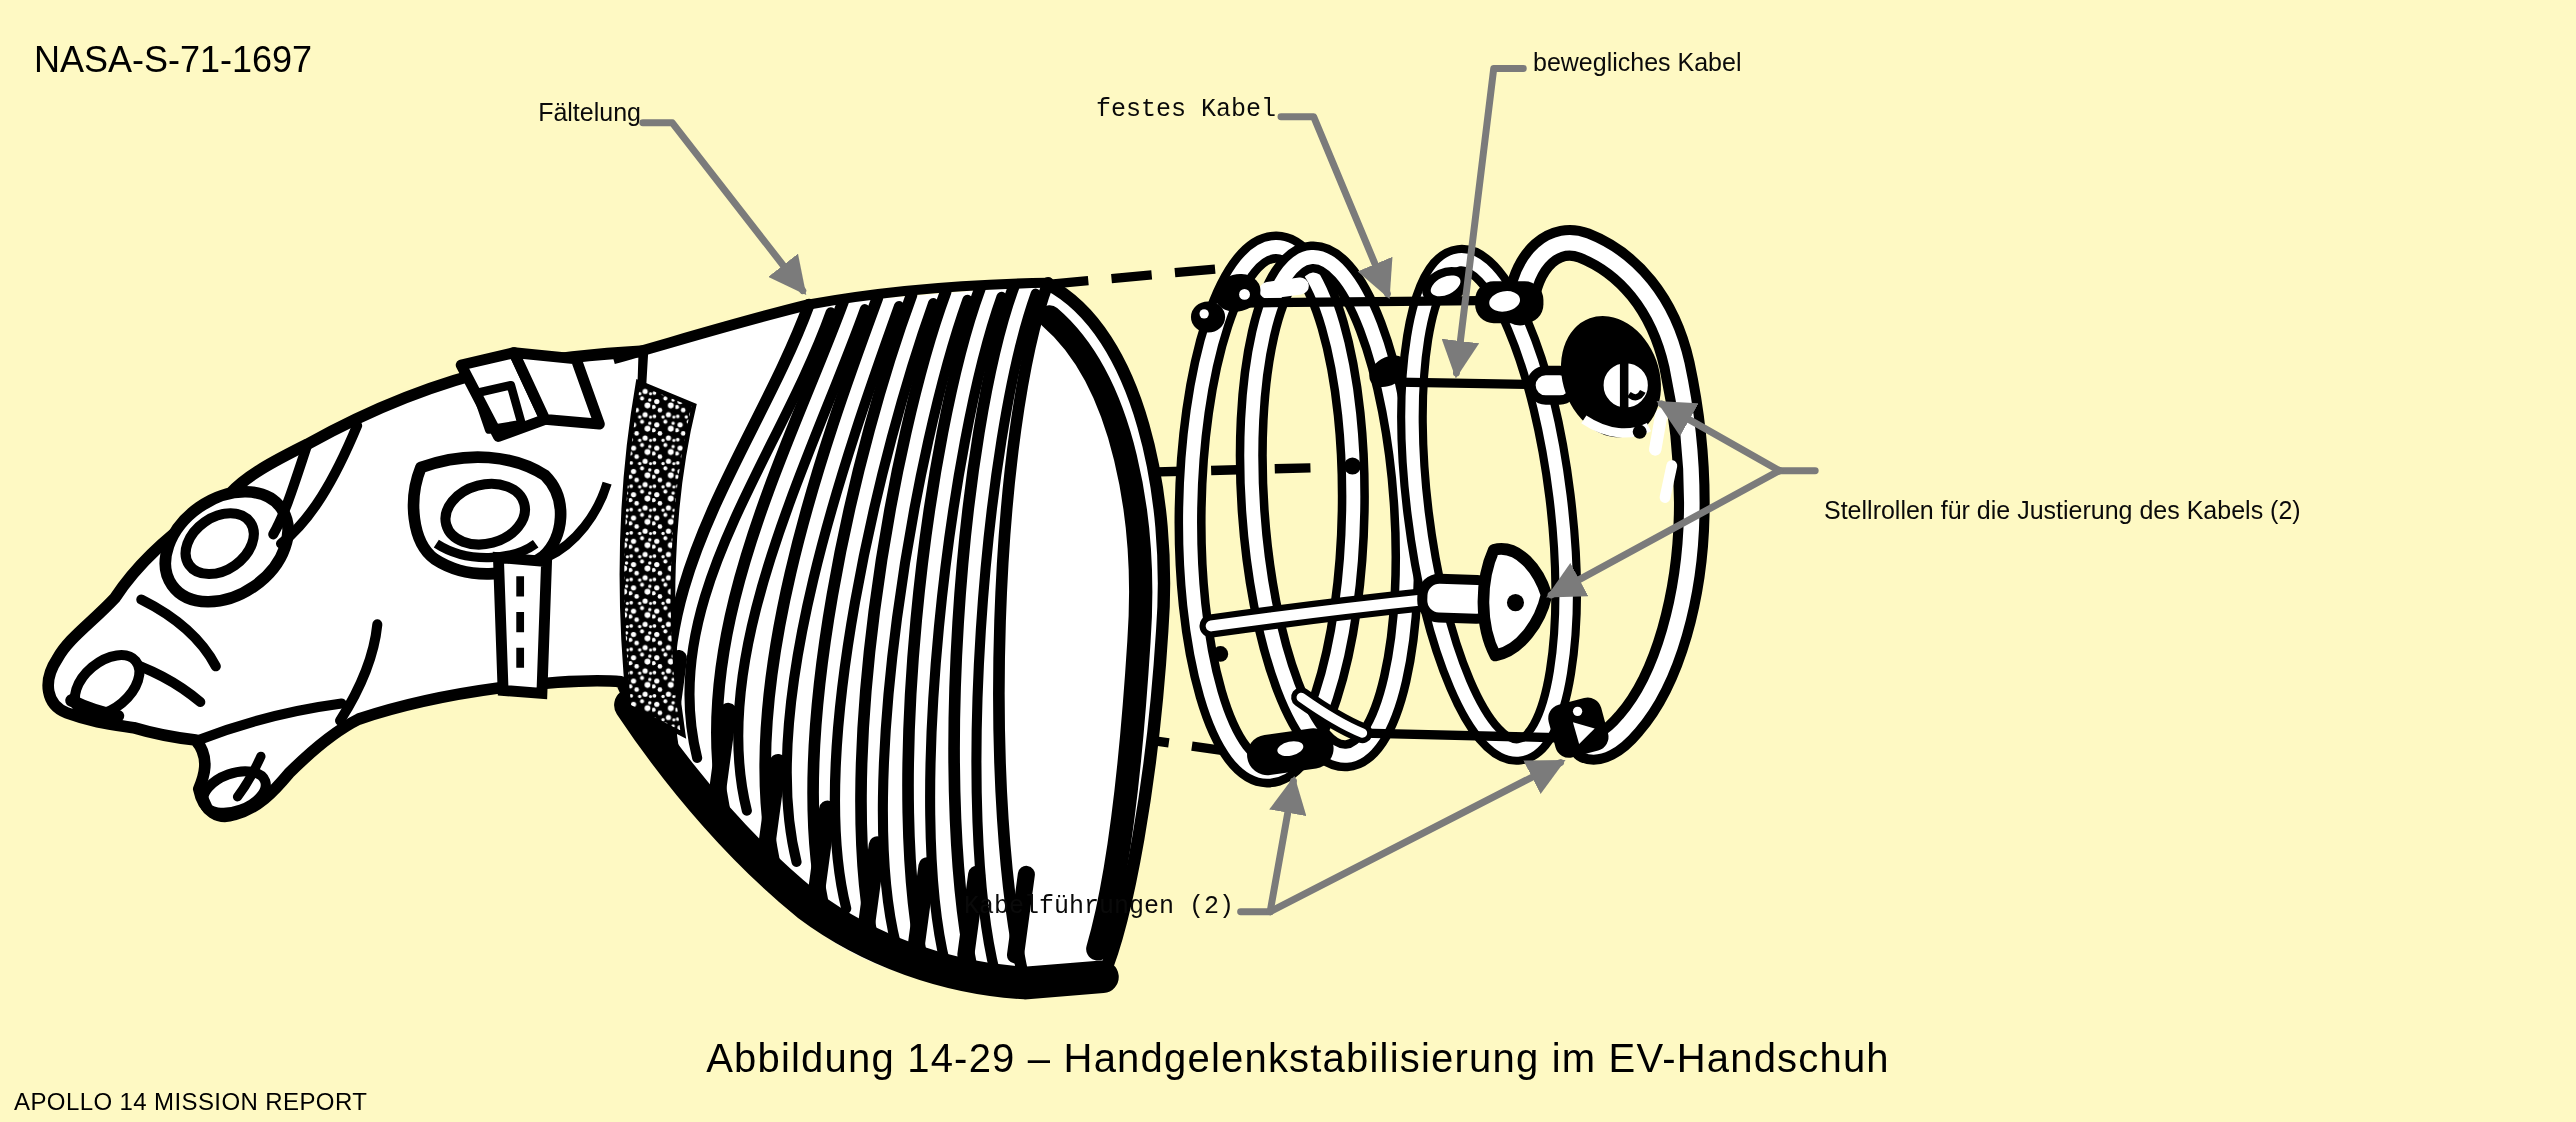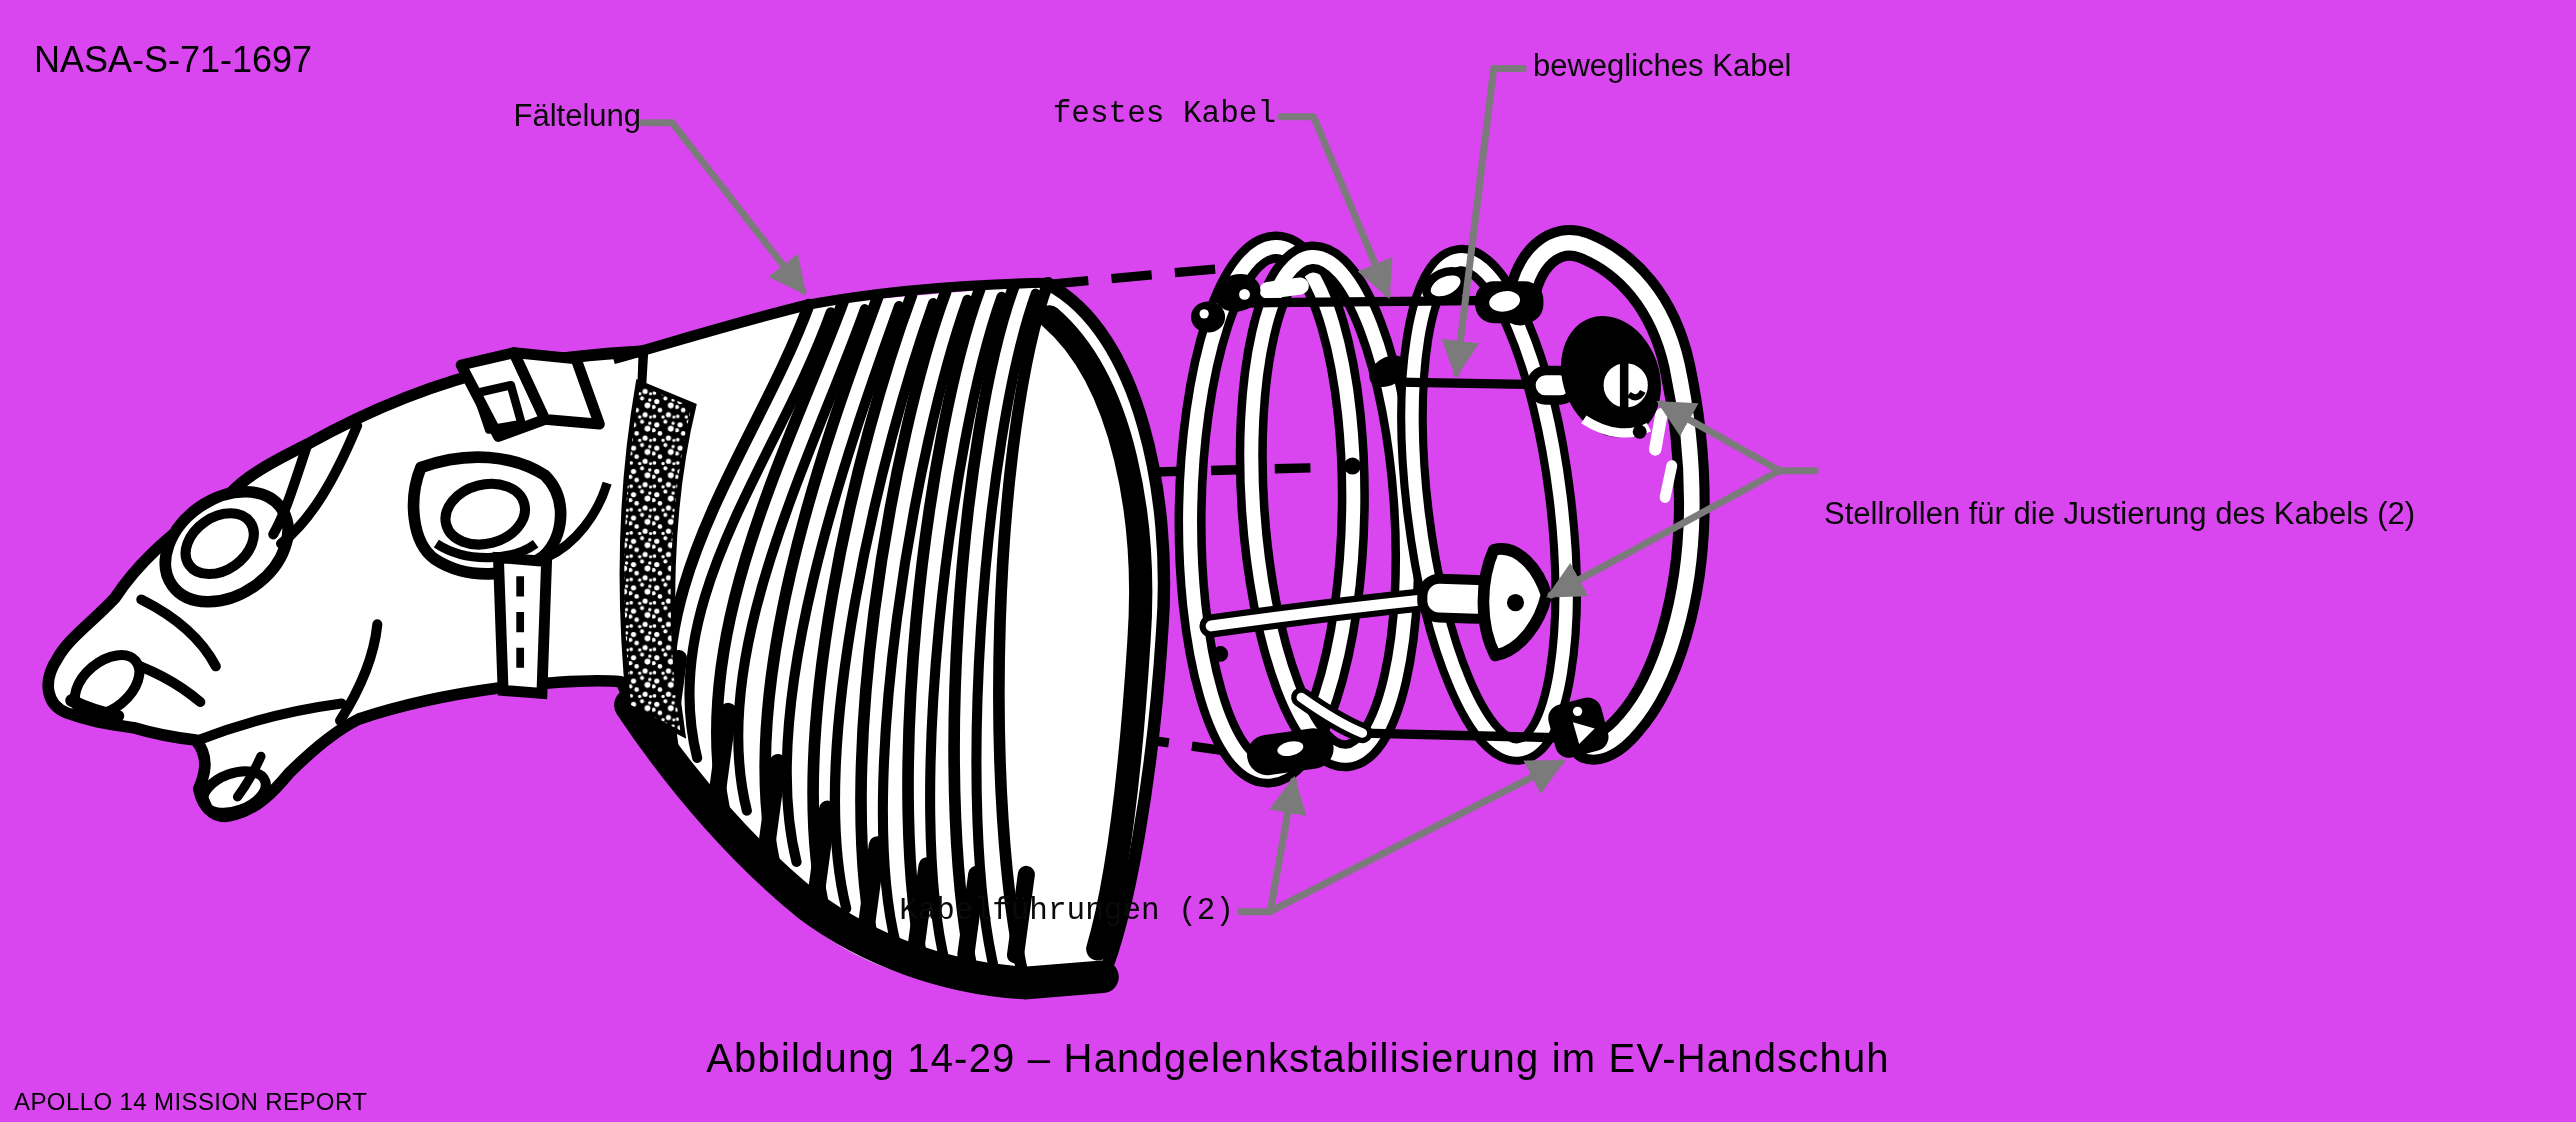--- a/index.html
+++ b/index.html
@@ -1,21 +1,21 @@
 <!DOCTYPE html>
 <html style="font-size:12.4px"><head>
 <meta charset="utf-8">
 <style>
   html,body{margin:0;padding:0;background:#ffffff;}
   .stage{
-    position:relative;width:2576px;height:1123px;background:#d946ef;overflow:hidden;
+    position:relative;width:2576px;height:1123px;background:#fef9c3;overflow:hidden;
     font-family:"Liberation Sans","DejaVu Sans",sans-serif;color:#000;
   }
   .stage svg{position:absolute;left:0;top:0;}
-  .lbl{position:absolute;white-space:nowrap;font-size:31px;line-height:1.15;color:#0a0a0a;}
+  .lbl{position:absolute;white-space:nowrap;font-size:25px;line-height:1.15;color:#0a0a0a;}
   .lbl.right{text-align:center;}
   .doc-id{position:absolute;left:34px;top:39px;font-size:36px;white-space:nowrap;}
   .faeltelung{right:1935px;top:98px;}
   .festes{right:1300px;top:96px;font-family:Liberation Mono, monospace;}
   .bewegliches{left:1533px;top:48px;}
   .stellrollen{left:1824px;top:452px;margin-top:44px;}
   .kabelf{right:1342px;top:893px;font-family:Liberation Mono, monospace;}
   .caption{position:absolute;left:10px;top:1036px;width:100%;text-align:center;
     font-size:40px;letter-spacing:1.2px;white-space:nowrap;}
   .footer{position:absolute;left:14px;top:1088px;font-size:24px;letter-spacing:0.4px;white-space:nowrap;}

